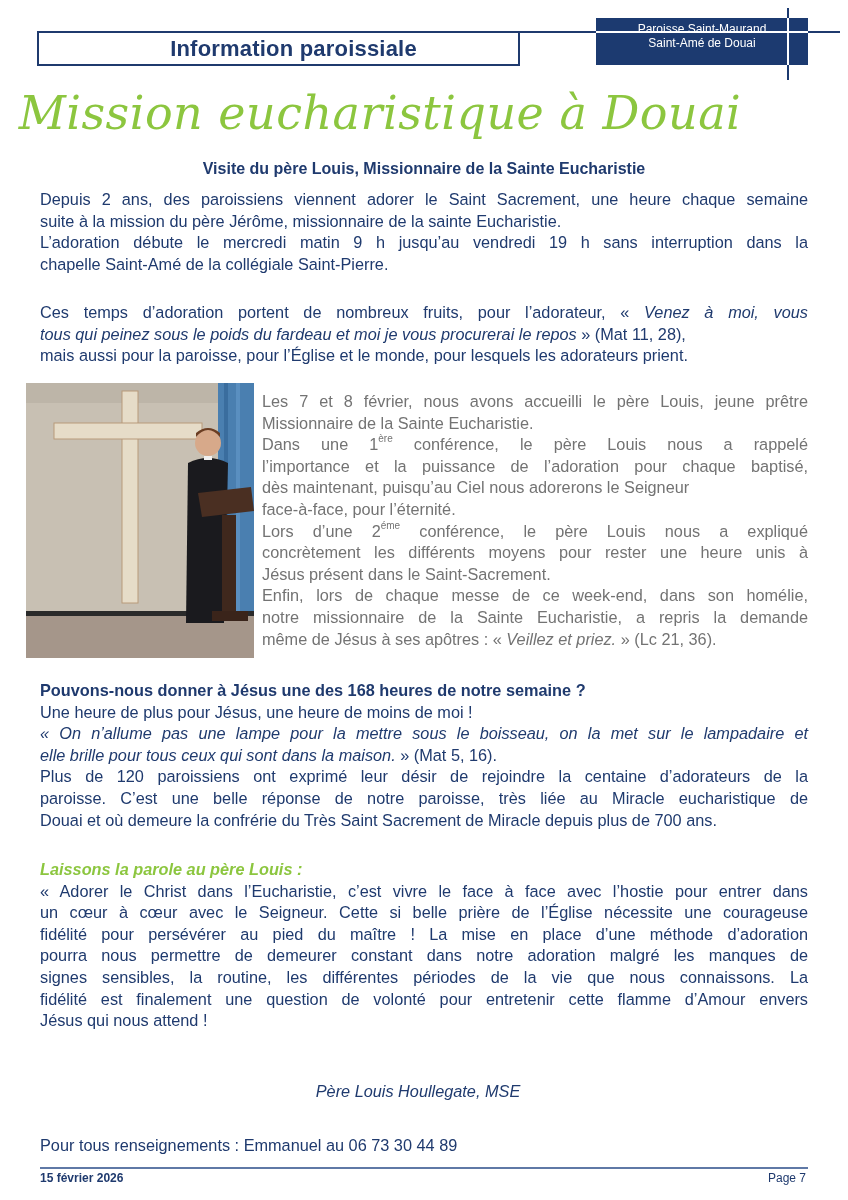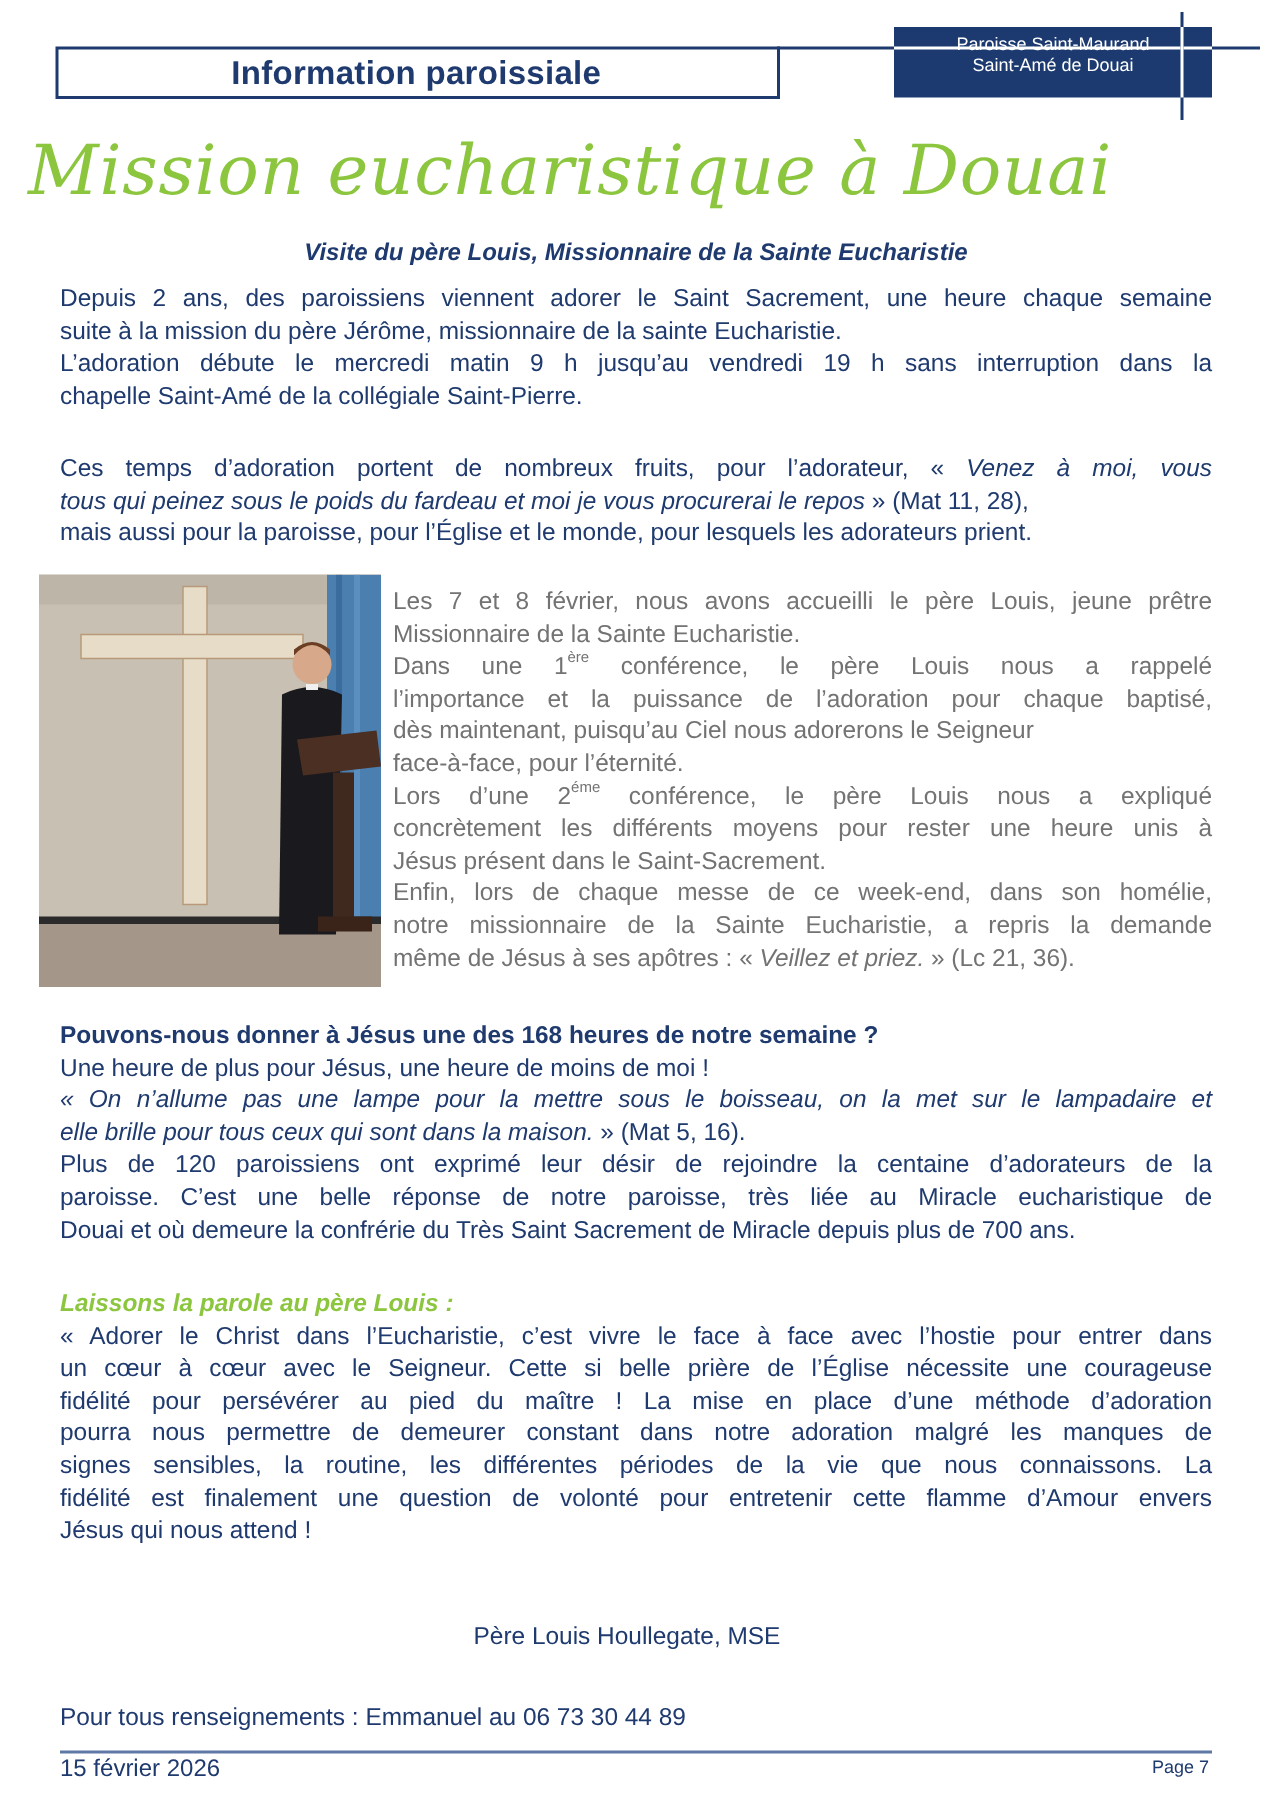--- a/index.html
+++ b/index.html
@@ -6,21 +6,21 @@
     body {
       width:848px; height:1200px; position:relative; background:#ffffff;
       font-family:"Liberation Sans", sans-serif; color:#1f3a6e; overflow:hidden;
     }
     .hdr-box {
       position:absolute; left:37px; top:31px; width:479px; height:31px;
       border:2px solid #1f3a6e; box-sizing:content-box;
     }
     .hdr-title {
       position:absolute; left:38px; top:36px; width:479px; text-align:center;
-      font-weight:bold; font-size:22px; color:#1f3a6e; letter-spacing:0.2px;
+      font-weight:bold; font-size:22px; color:#1f3a6e; letter-spacing:0.2px;padding-left:16px;
     }
     .hdr-line {
       position:absolute; left:518px; top:31px; width:322px; height:2px; background:#1f3a6e;
     }
     .parish-box {
       position:absolute; left:596px; top:18px; width:212px; height:47px;
       background:#1c3a70; color:#ffffff; text-align:center; font-size:12px; line-height:14px;
       box-sizing:border-box; padding-top:4px;
     }
     .parish-hline {
@@ -32,21 +32,21 @@
     .parish-vline-white {
       position:absolute; left:787px; top:18px; width:2px; height:47px; background:#ffffff;
     }
     .main-title {
       position:absolute; left:0; top:86px; width:760px; text-align:center;
       font-family:"DejaVu Serif", serif; font-style:italic; font-size:46px; color:#8cc63f;
       letter-spacing:0.5px;
     }
     .subtitle {
       position:absolute; left:0; top:160px; width:848px; text-align:center;
-      font-weight:bold; font-size:16px; color:#1f3a6e;font-style:italic;
+      font-weight:bold; font-size:16px; color:#1f3a6e;
     }
     .para {
       position:absolute; left:40px; width:768px; font-size:16.3px; line-height:21.6px;
       text-align:justify; color:#1f3a6e;
     }
     .para .ln { display:block; text-align:justify; text-align-last:justify; }
     .para .ln.last { text-align-last:left; }
     .photo {
       position:absolute; left:26px; top:383px; width:228px; height:275px; overflow:hidden;
       background:#c9c2b6;
@@ -55,30 +55,30 @@
       position:absolute; left:262px; top:391px; width:546px; font-size:16.3px; line-height:21.6px;
       color:#737373;
     }
     .side-text .ln { display:block; text-align:justify; text-align-last:justify; }
     .side-text .ln.last { text-align-last:left; }
     sup { font-size:10px; vertical-align:top; line-height:10px; }
     .bold { font-weight:bold; }
     .green-ital { color:#8cc63f; font-weight:bold; font-style:italic; }
     .ital { font-style:italic; }
     .sign {
-      position:absolute; left:0; top:1082px; width:836px; text-align:center; font-size:16.3px;
+      position:absolute; left:0; top:1082px; width:836px; text-align:center; font-size:16.3px;font-style:italic;
     }
     .contact {
       position:absolute; left:40px; top:1136px; font-size:16.3px;
     }
     .footer-rule {
       position:absolute; left:40px; top:1167px; width:768px; height:2px; background:#5f79a6;
     }
     .footer-date {
-      position:absolute; left:40px; top:1171px; font-size:16px; color:#1f3a6e;
+      position:absolute; left:40px; top:1171px; font-size:12px; color:#1f3a6e;font-weight:bold;
     }
     .footer-page {
       position:absolute; right:42px; top:1171px; font-size:12px; color:#1f3a6e;
     }
   </style>
 </head>
 <body>
 
 <div class="hdr-box"></div>
 <div class="hdr-title">Information paroissiale</div>

